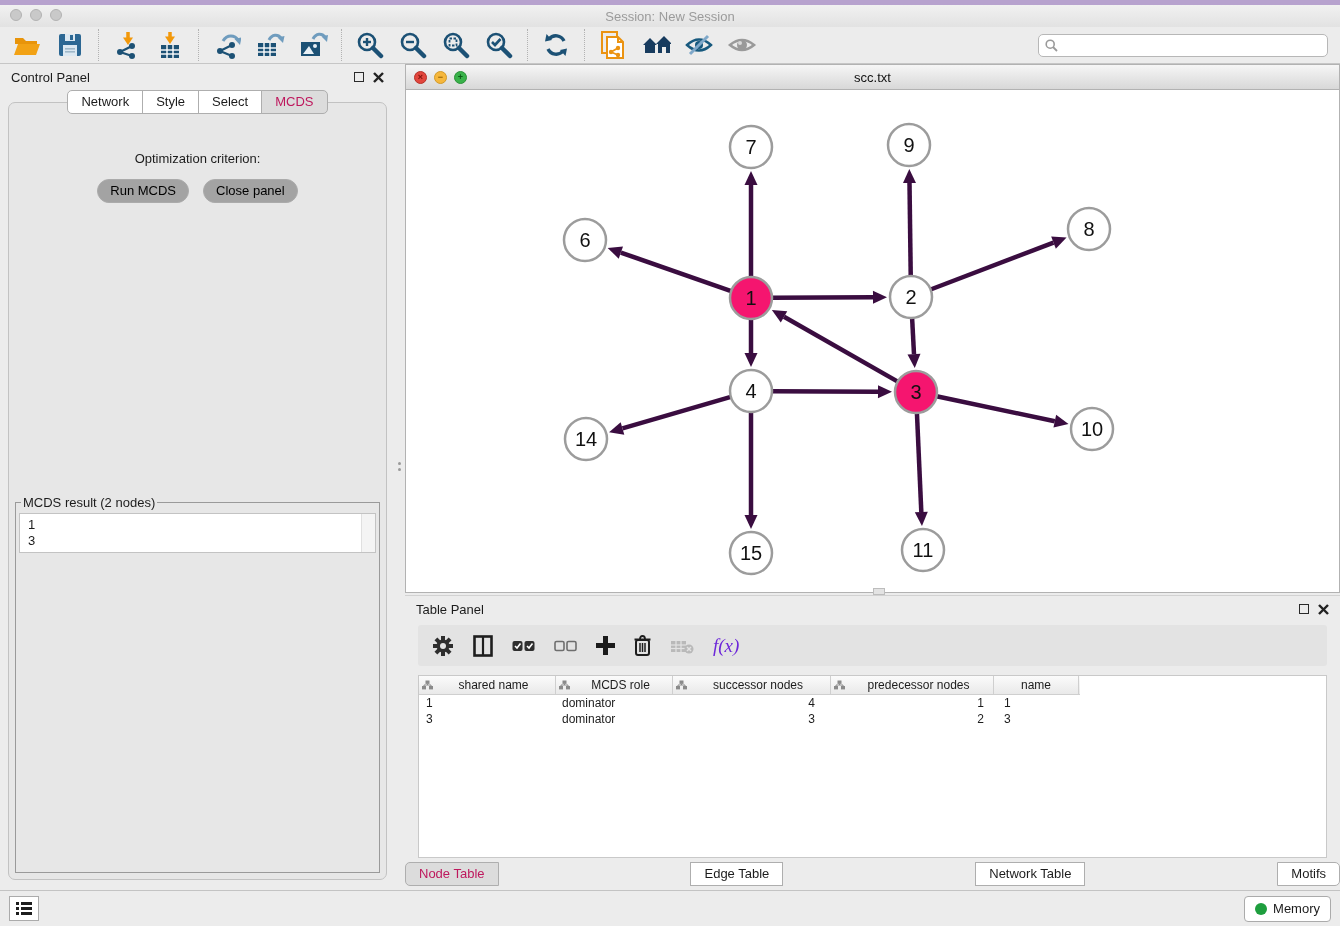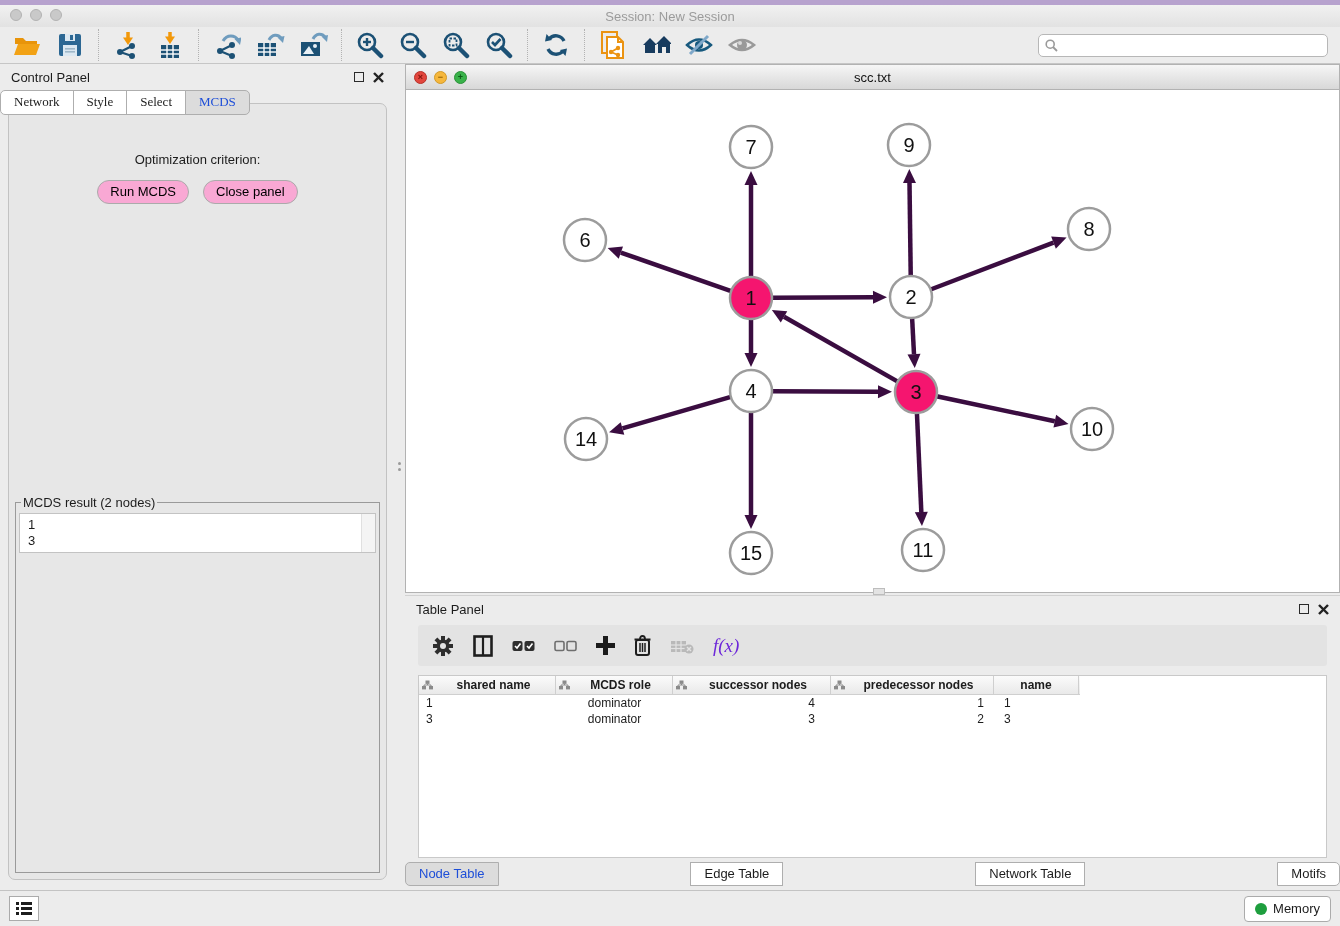--- a/index.html
+++ b/index.html
@@ -21,36 +21,36 @@
   .tsep { width:1px; height:32px; border-left:1px dotted #b2b2b2; }
   .search { margin-left:auto; width:290px; height:23px; background:#fff; border:1px solid #b7b7b7;
     border-radius:5px; display:flex; align-items:center; padding:0 6px; gap:4px; }
   .search input { border:none; outline:none; flex:1; font-size:12px; font-family:"Liberation Sans",sans-serif; background:transparent; }
   
   .main { display:flex; height:826px; }
   .control-panel { width:395px; display:flex; flex-direction:column; background:#ececec; position:relative; }
   .panel-header { height:26px; display:flex; align-items:center; padding:0 11px; font-size:13px; }
   .ph-icons { margin-left:auto; display:flex; gap:9px; align-items:center; }
   .float-ico { width:10px; height:10px; border:1.6px solid #2a2a2a; display:inline-block; }
-  .tabs-row { display:flex; position:relative; z-index:2;font-family:Liberation Serif, serif; }
+  .tabs-row { display:flex; justify-content:center; position:relative; z-index:2; }
   .tab { background:#fff; border:1px solid #aeaeae; padding:3px 13px 4px; font-size:13px; margin-left:-1px; cursor:default; }
   .tab:first-child { border-radius:5px 0 0 5px; margin-left:0; }
   .tab:last-child { border-radius:0 5px 5px 0; }
-  .tab.active { background:#dcdcdc; color:#1d4ed8; }
+  .tab.active { background:#dcdcdc; color:#be185d; }
   .cp-body { flex:1; margin:-12px 8px 10px; border:1px solid #c2c2c2; border-radius:7px;
     background:#e7e7e7; padding-top:34px; display:flex; flex-direction:column; align-items:center; }
   .opt-label { font-size:13px; margin-top:14px; }
   .selectbox { width:308px; height:24px; margin-top:9px; background:#fff; border:1px solid #ababab;
     border-radius:5px; display:flex; align-items:center; padding:0 22px 0 12px; position:relative; font-size:13px; }
   .chev { position:absolute; right:7px; top:4px; display:flex; flex-direction:column; gap:2px; }
   .chev i { width:0; height:0; border-left:4px solid transparent; border-right:4px solid transparent; display:block; }
   .chev .up { border-bottom:5px solid #4a4a4a; }
   .chev .dn { border-top:5px solid #4a4a4a; }
   .btn-row { display:flex; gap:14px; margin-top:13px; }
-  .btn { background:#f9a8d4; border:1px solid #ababab; border-radius:12px; padding:3px 12px 4px; font-size:13px; cursor:default; }
+  .btn { background:#a3a3a3; border:1px solid #ababab; border-radius:12px; padding:3px 12px 4px; font-size:13px; cursor:default; }
   .spacer { flex:1; }
   fieldset.result { align-self:stretch; margin:12px 6px 6px; height:378px; border:1px solid #9a9a9a;
     padding:3px; background:#e7e7e7; }
   fieldset.result legend { font-size:13px; padding:0 2px; margin-left:2px; }
   .result-box { background:#fff; border:1px solid #c3c3c3; height:100%; position:relative;
     font-size:13px; padding:3px 20px 3px 8px; line-height:16px; overflow:hidden; }
   .scroll-track { position:absolute; right:0; top:0; bottom:0; width:14px; background:#f4f4f4; border-left:1px solid #e0e0e0; }
   .divider { width:10px; position:relative; background:#ececec; }
   .divider .grip { position:absolute; left:3px; top:398px; display:flex; flex-direction:column; gap:3px; }
   .divider .grip b { width:3px; height:3px; background:#9a9a9a; border-radius:50%; display:block; }
@@ -73,26 +73,26 @@
   
   .table-panel { flex:1; margin-top:2px; background:#ececec; border-top:1px solid #d2d2d2;
     display:flex; flex-direction:column; }
   .tp-toolbar { margin:3px 13px 0; height:41px; background:#e3e3e3; border-radius:3px;
     display:flex; align-items:center; gap:19px; padding:0 14px; }
   .tp-ico { display:flex; align-items:center; justify-content:center; }
   .fx { font-family:Liberation Serif, serif; font-style:italic; font-size:19px; color:#6d28d9; }
   .table-wrap { margin:9px 13px 0; flex:1; background:#fff; border:1px solid #c9c9c9; overflow:hidden; }
   .thead { display:flex; height:19px; width:661px; background:linear-gradient(#fbfbfb,#e9e9e9);
     border-bottom:1px solid #cfcfcf; font-size:12px; }
-  .th { display:flex; align-items:center; border-right:1px solid #cfcfcf; padding:0 3px; gap:2px;font-weight:bold; }
+  .th { display:flex; align-items:center; border-right:1px solid #cfcfcf; padding:0 3px; gap:2px; }
   .th .lbl { flex:1; text-align:center; }
   .c1 { width:137px; } .c2 { width:117px; } .c3 { width:158px; } .c4 { width:163px; } .c5 { width:85px; }
   .tr { display:flex; height:16px; align-items:center; font-size:12px; }
   .td { padding:0 6px; overflow:hidden; white-space:nowrap; }
-  .td.c1 { padding-left:7px; } .td.c2 { padding-left:6px;text-align:center; }
+  .td.c1 { padding-left:7px; } .td.c2 { padding-left:6px; }
   .td.c3 { text-align:right; padding-right:16px; } .td.c4 { text-align:right; padding-right:10px; }
   .td.c5 { padding-left:10px; }
   .tp-tabs { height:32px; display:flex; justify-content:space-between; align-items:center; }
   
   .statusbar { height:36px; border-top:1px solid #c3c3c3; background:#ececec; display:flex;
     align-items:center; padding:0 9px; }
   .list-btn { width:30px; height:25px; background:#fff; border:1px solid #ababab;
     display:flex; align-items:center; justify-content:center; }
   .memory-btn { margin-left:auto; height:23px; background:#fff; border:1px solid #ababab; border-radius:4px;
     display:flex; align-items:center; gap:6px; padding:12px 10px; font-size:13px; }

